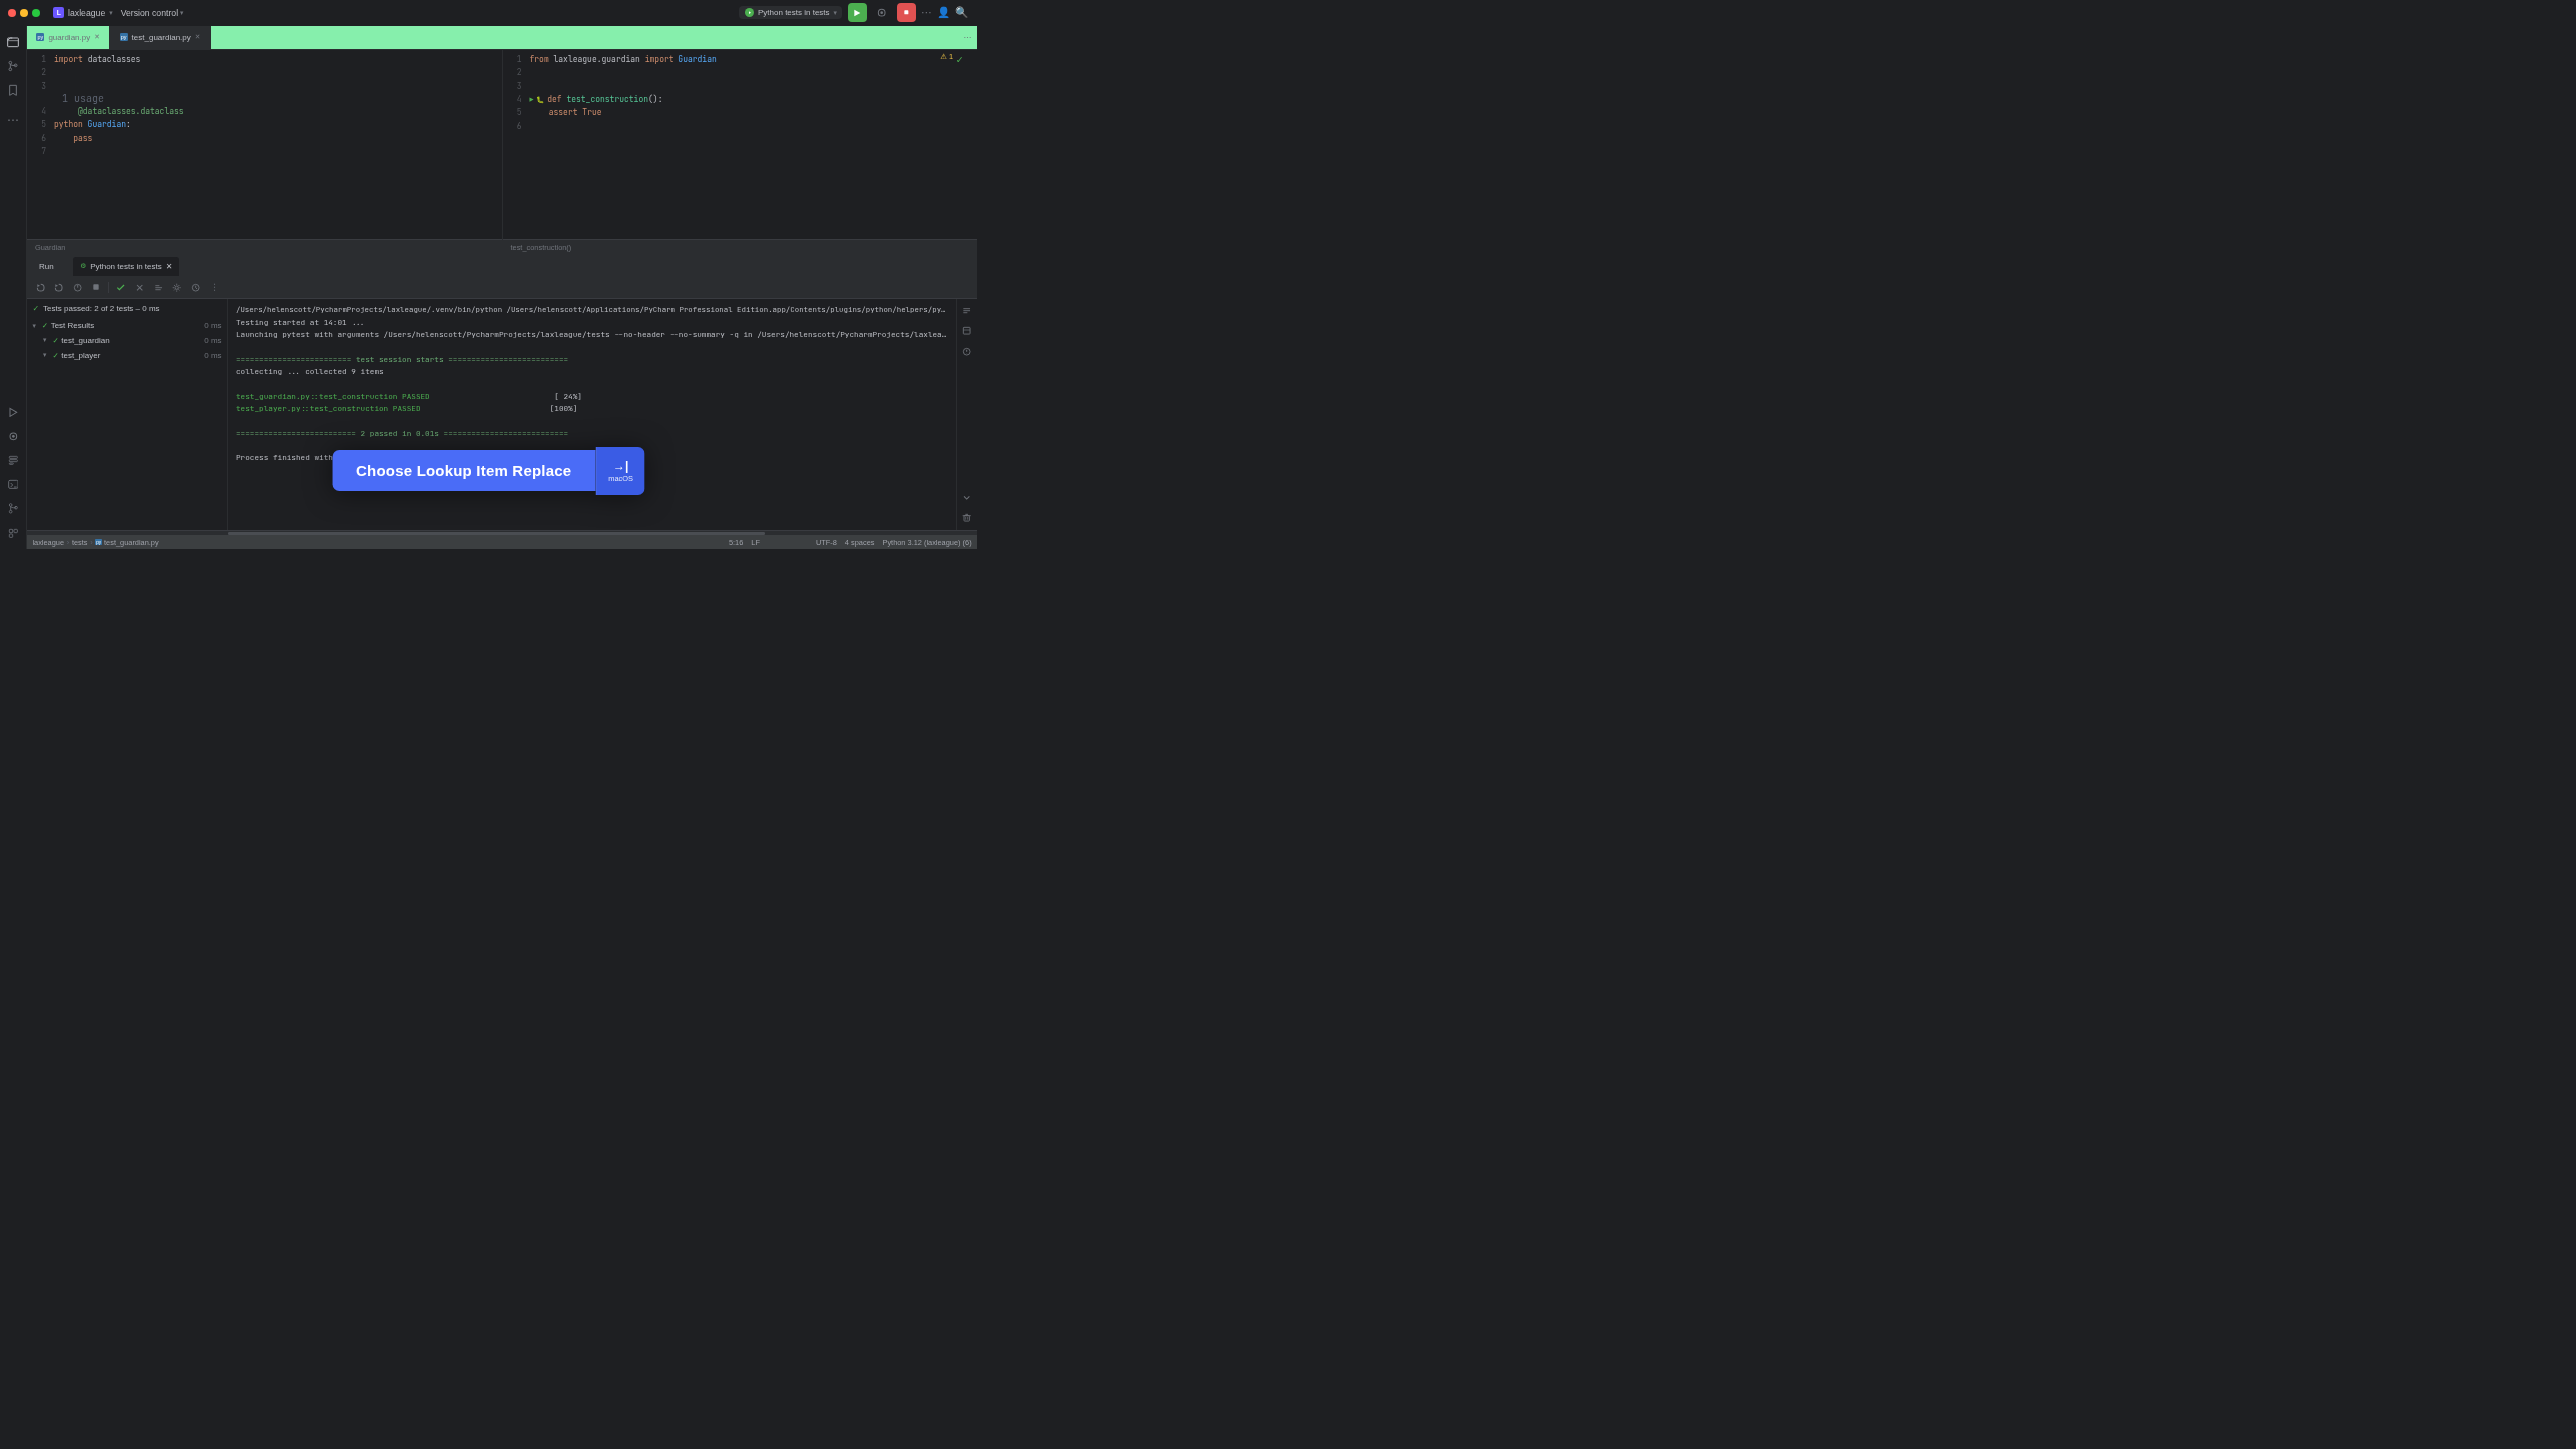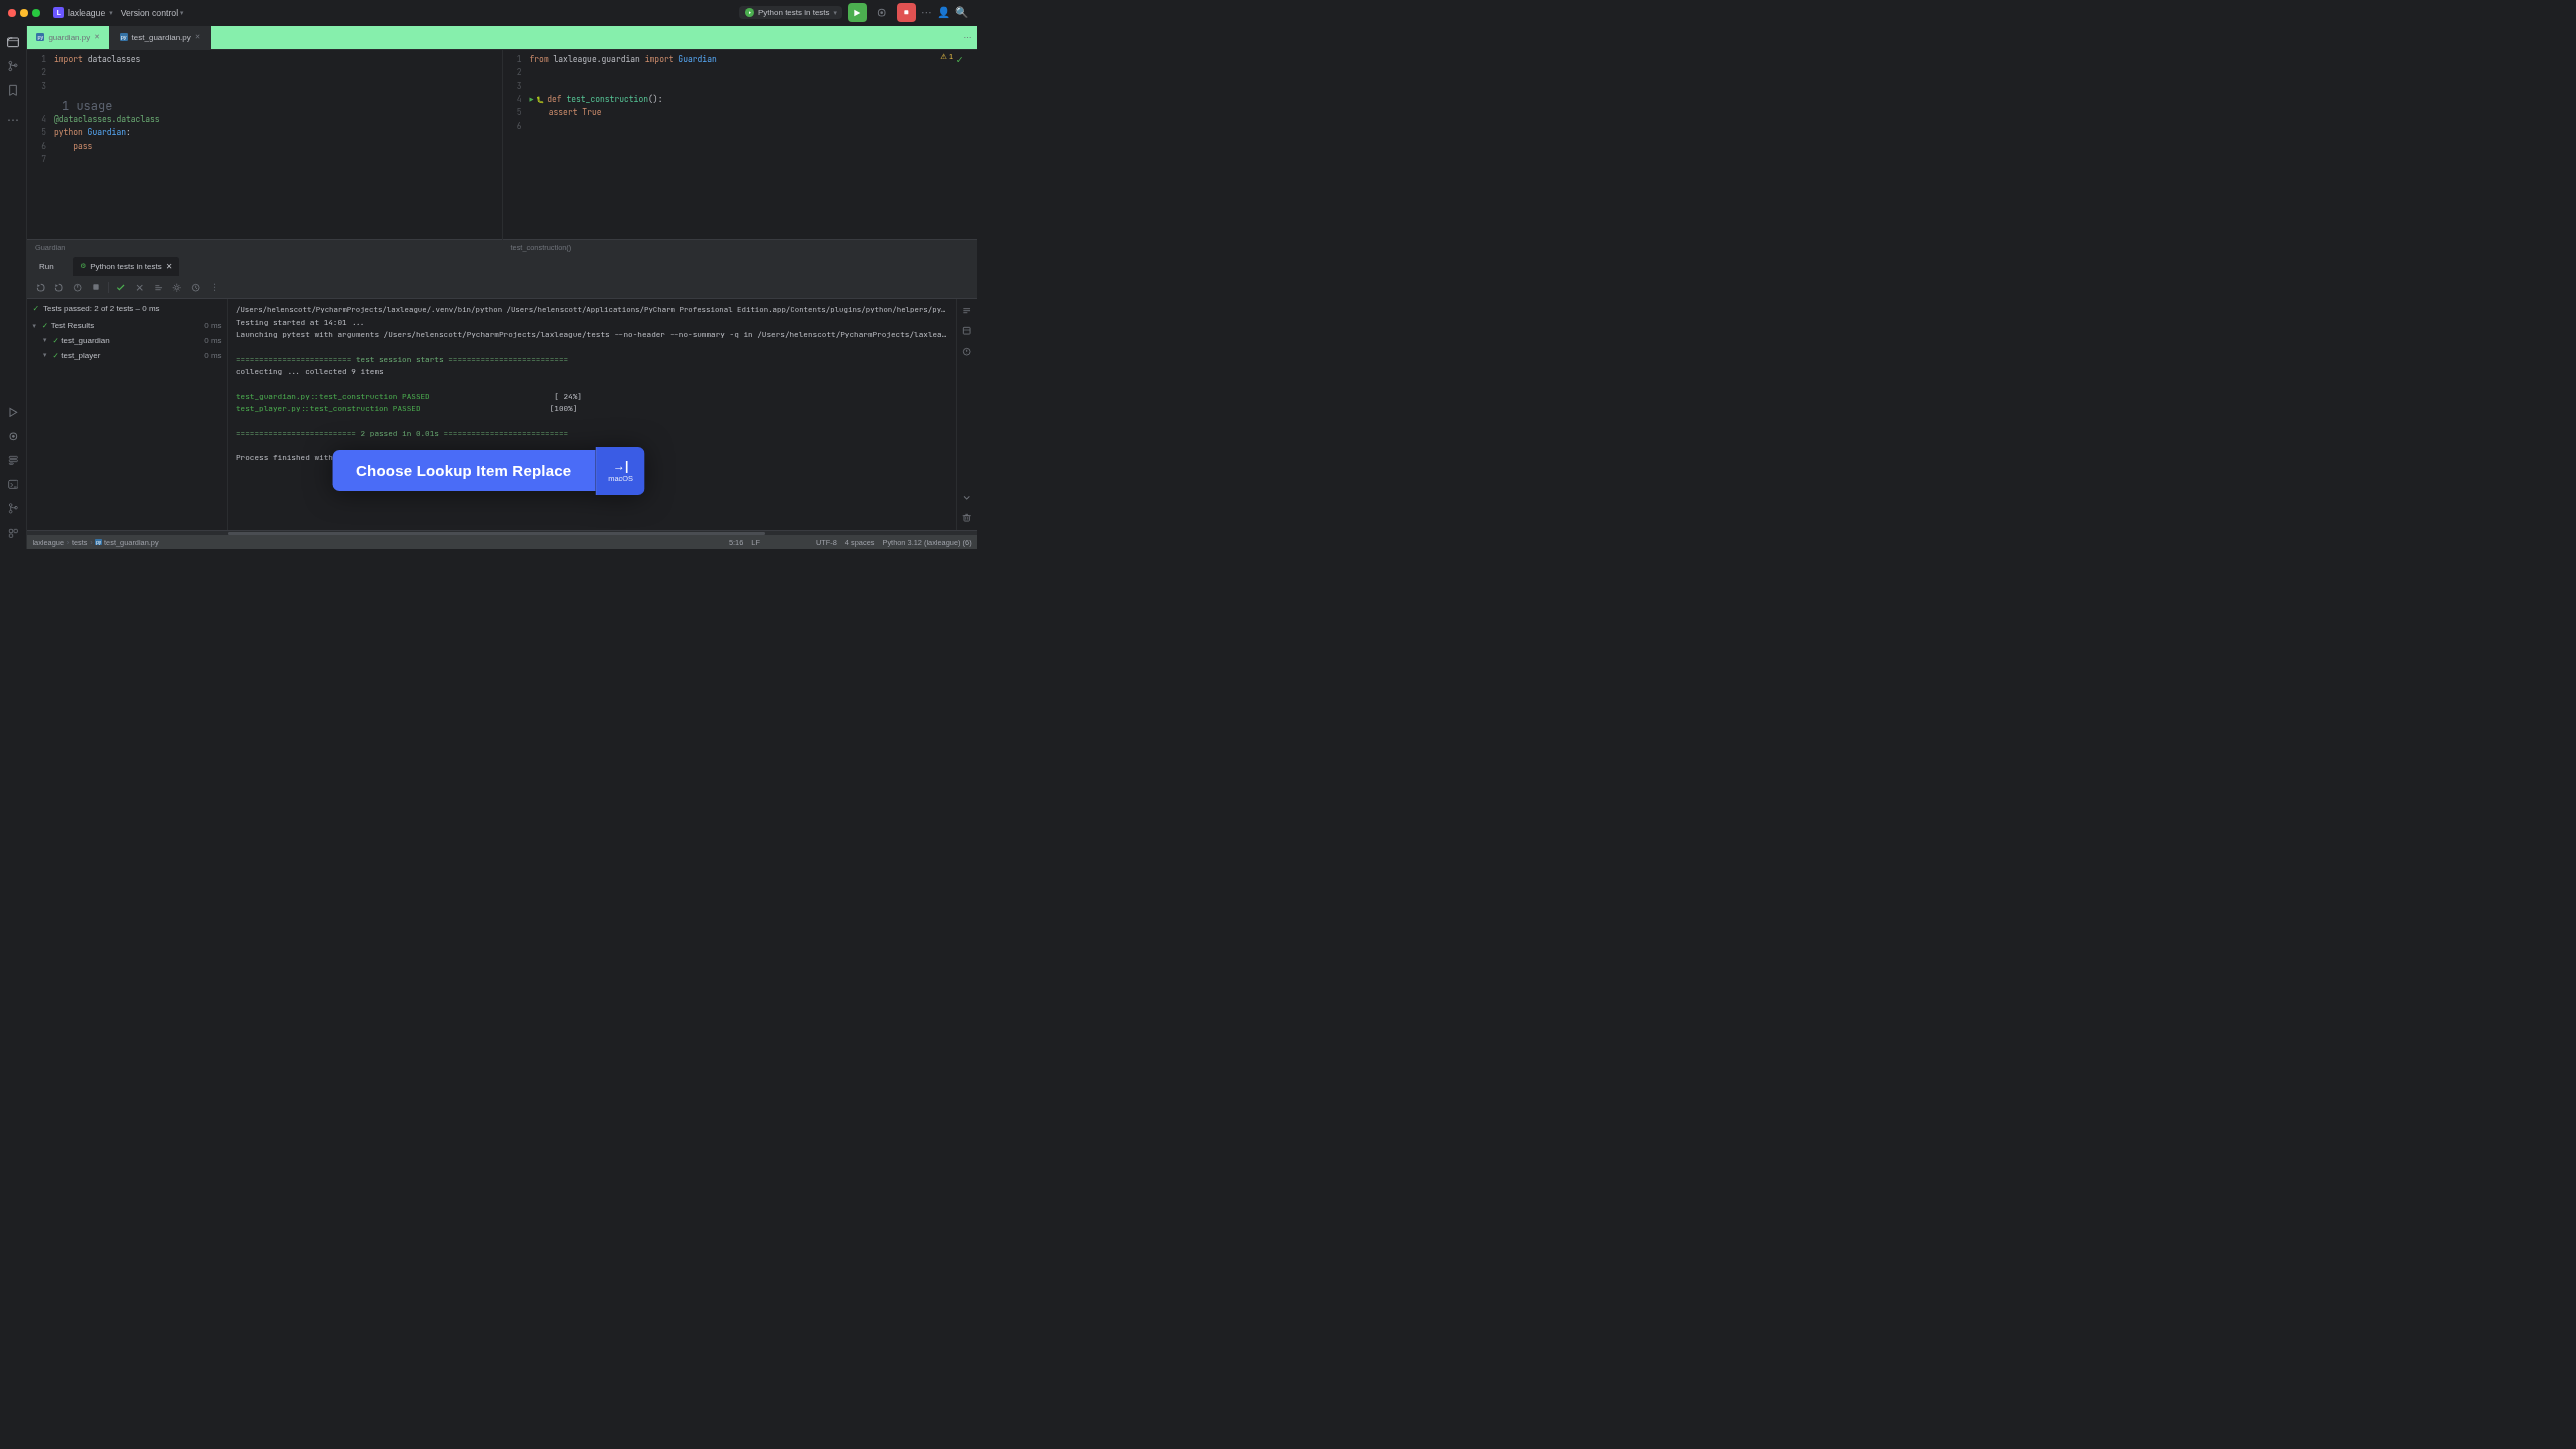--- a/index.html
+++ b/index.html
@@ -251,31 +251,30 @@
     }
     .kw-import { color: #cf8e6d; }
     .kw-class { color: #cf8e6d; }
     .kw-def { color: #cf8e6d; }
     .kw-pass { color: #cf8e6d; }
     .kw-assert { color: #cf8e6d; }
     .kw-from { color: #cf8e6d; }
     .kw-true { color: #cf8e6d; }
     .cls-name { color: #56a8f5; }
     .fn-name { color: #56c596; }
-    .decorator { color: #6aab73; }
+    .decorator { color: #6aab73; margin-left: 24px; }
     .module-name { color: #bcbec4; }
     .usage-hint {
       color: #5c6370;
-      font-size: 12px;
+      font-size: 10px;
       padding-left: 35px;
       height: 12px;
       display: flex;
       align-items: center;
       font-family: 'JetBrains Mono', monospace;
-      margin-top: 8px;
     }
     .editor-breadcrumb {
       height: 16px;
       background: #2b2d30;
       display: flex;
       align-items: center;
       padding: 0 8px;
       font-size: 7.4px;
       color: #6f737a;
       border-top: 0.7px solid #393b40;

